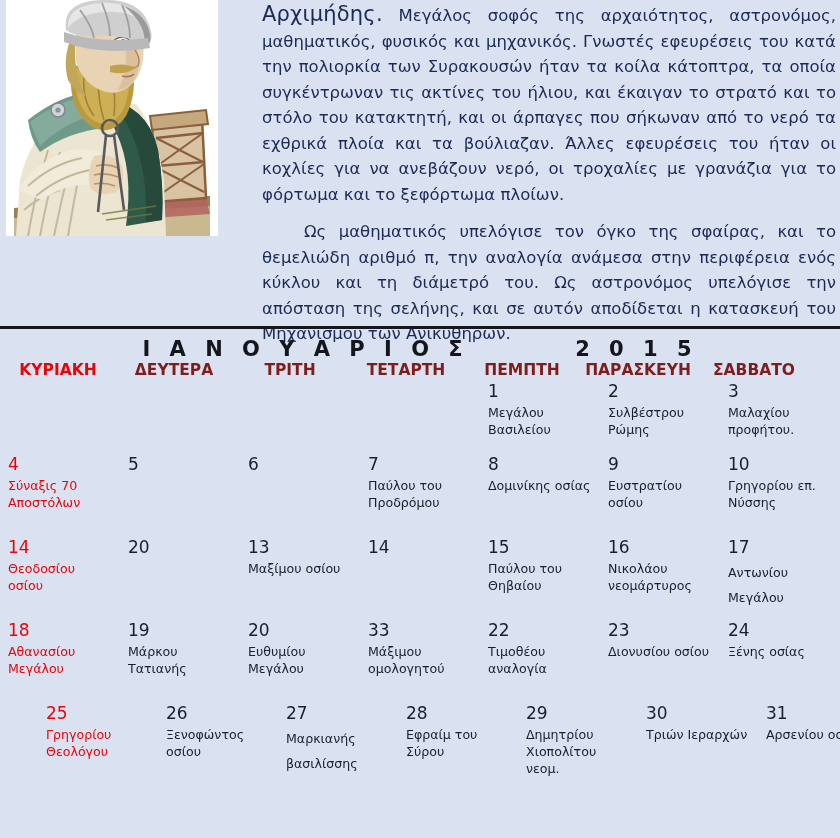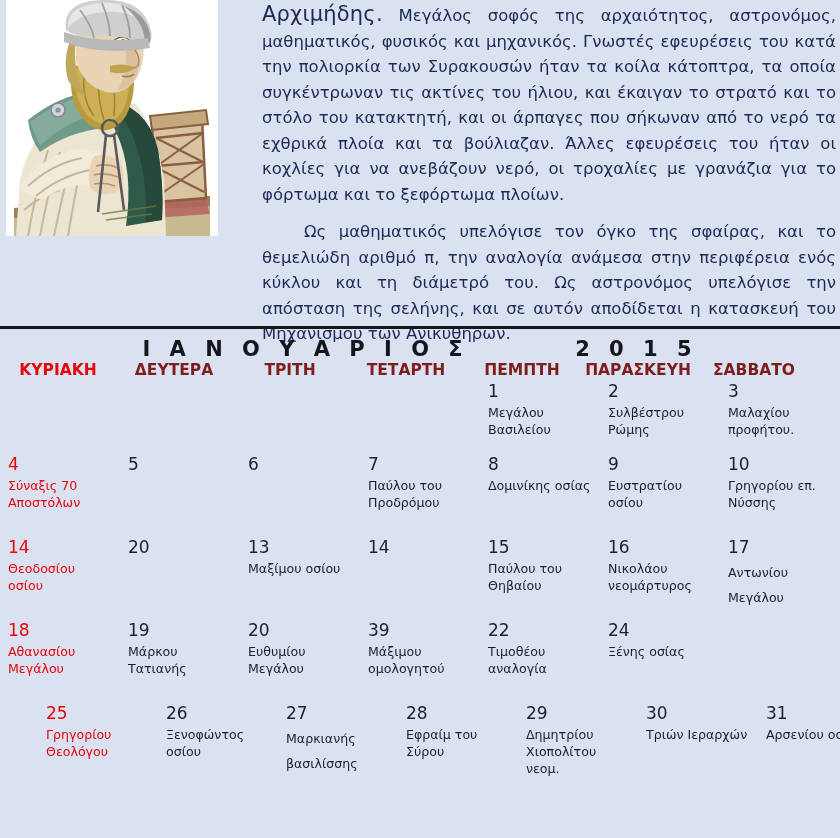--- a/index.html
+++ b/index.html
@@ -394,31 +394,37 @@
           </div>
         </div>
         <div class="day-cell">
           <div class="day-num">20</div>
           <div class="day-note">
             <span class="ln">Ευθυμίου</span>
             <span class="ln">Μεγάλου</span>
           </div>
         </div>
         <div class="day-cell">
-          <div class="day-num">39</div>
+          <div class="day-num">33</div>
           <div class="day-note">
             <span class="ln">Μάξιμου</span>
             <span class="ln">ομολογητού</span>
           </div>
         </div>
         <div class="day-cell">
           <div class="day-num">22</div>
           <div class="day-note">
             <span class="ln">Τιμοθέου</span>
             <span class="ln">αναλογία</span>
+          </div>
+        </div>
+        <div class="day-cell">
+          <div class="day-num">23</div>
+          <div class="day-note">
+            <span class="ln">Διονυσίου οσίου</span>
           </div>
         </div>
         <div class="day-cell">
           <div class="day-num">24</div>
           <div class="day-note">
             <span class="ln">Ξένης οσίας</span>
           </div>
         </div>
       </div>
       <div class="week-row row-last">

